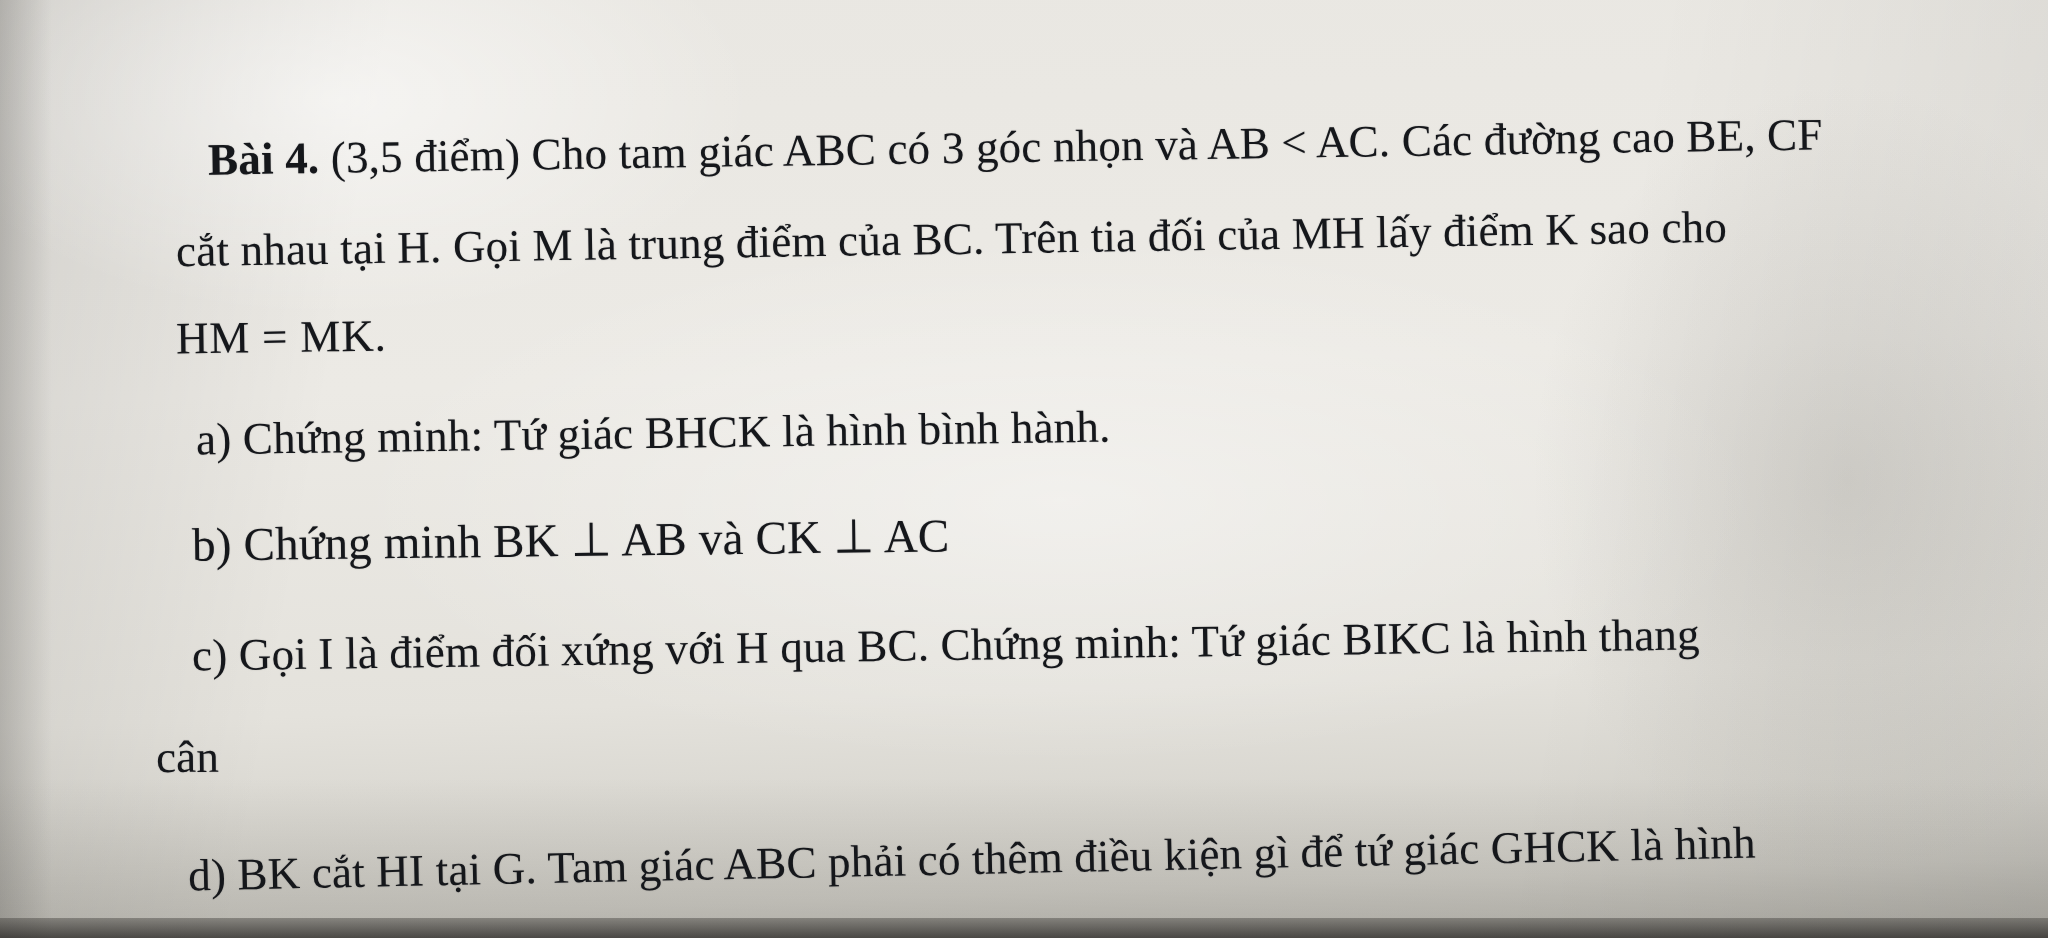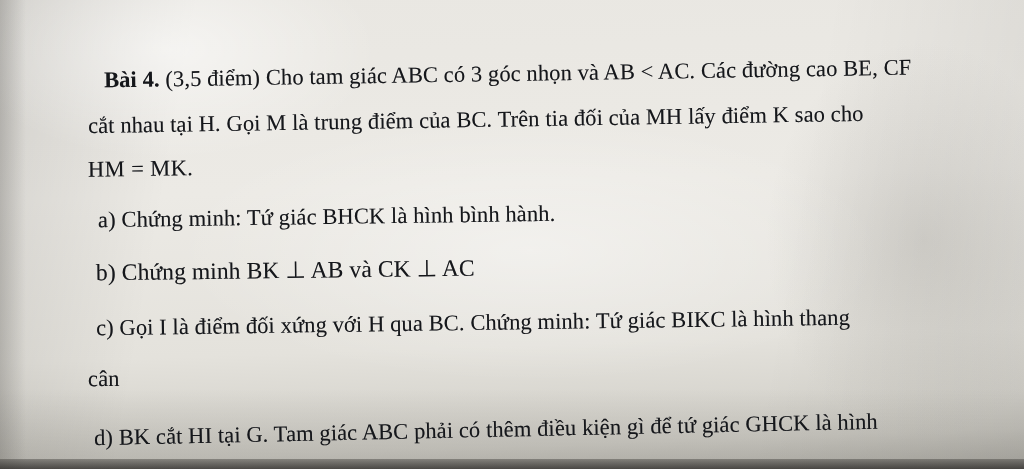--- a/index.html
+++ b/index.html
@@ -77,21 +77,21 @@
     font-weight: bold;
   }
 
   
   .l1 { left: 104px; top: 17px;  transform: rotate(-0.9deg); }
   .l2 { left: 88px;  top: 63px;  transform: rotate(-0.9deg); }
   .l3 { left: 88px;  top: 112px; transform: rotate(-0.8deg); }
   .l4 { left: 98px;  top: 160px; transform: rotate(-0.8deg); }
   .l5 { left: 96px;  top: 212px; transform: rotate(-0.7deg); font-size: 23.5px; }
   .l6 { left: 96px;  top: 266px; transform: rotate(-0.8deg); }
-  .l7 { left: 88px;  top: 322px; transform: rotate(-0.6deg); }
+  .l7 { left: 78px;  top: 322px; transform: rotate(-0.6deg); }
   .l8 { left: 94px;  top: 373px; transform: rotate(-1.2deg); }
   .l9 { left: 78px;  top: 432px; transform: rotate(-1.0deg); }
 
   .math {
     font-family: "Liberation Serif", serif;
     letter-spacing: 0.4px;
   }
 </style>
 </head>
 <body>

